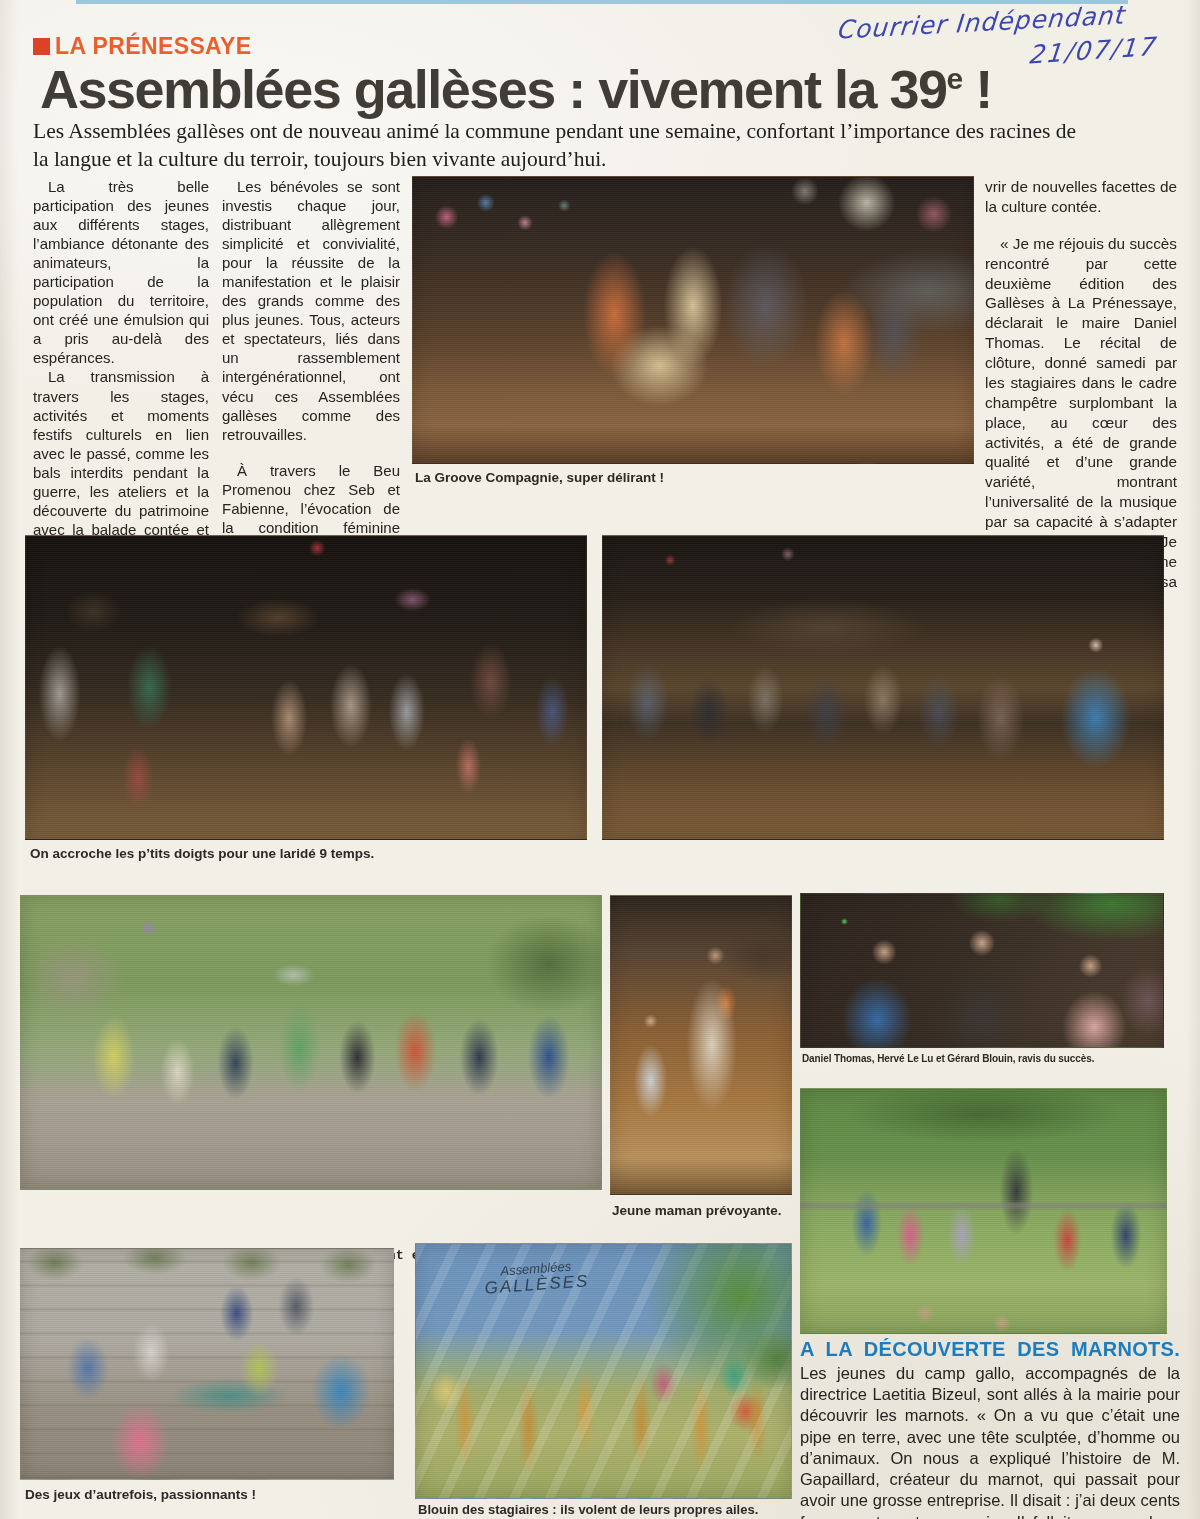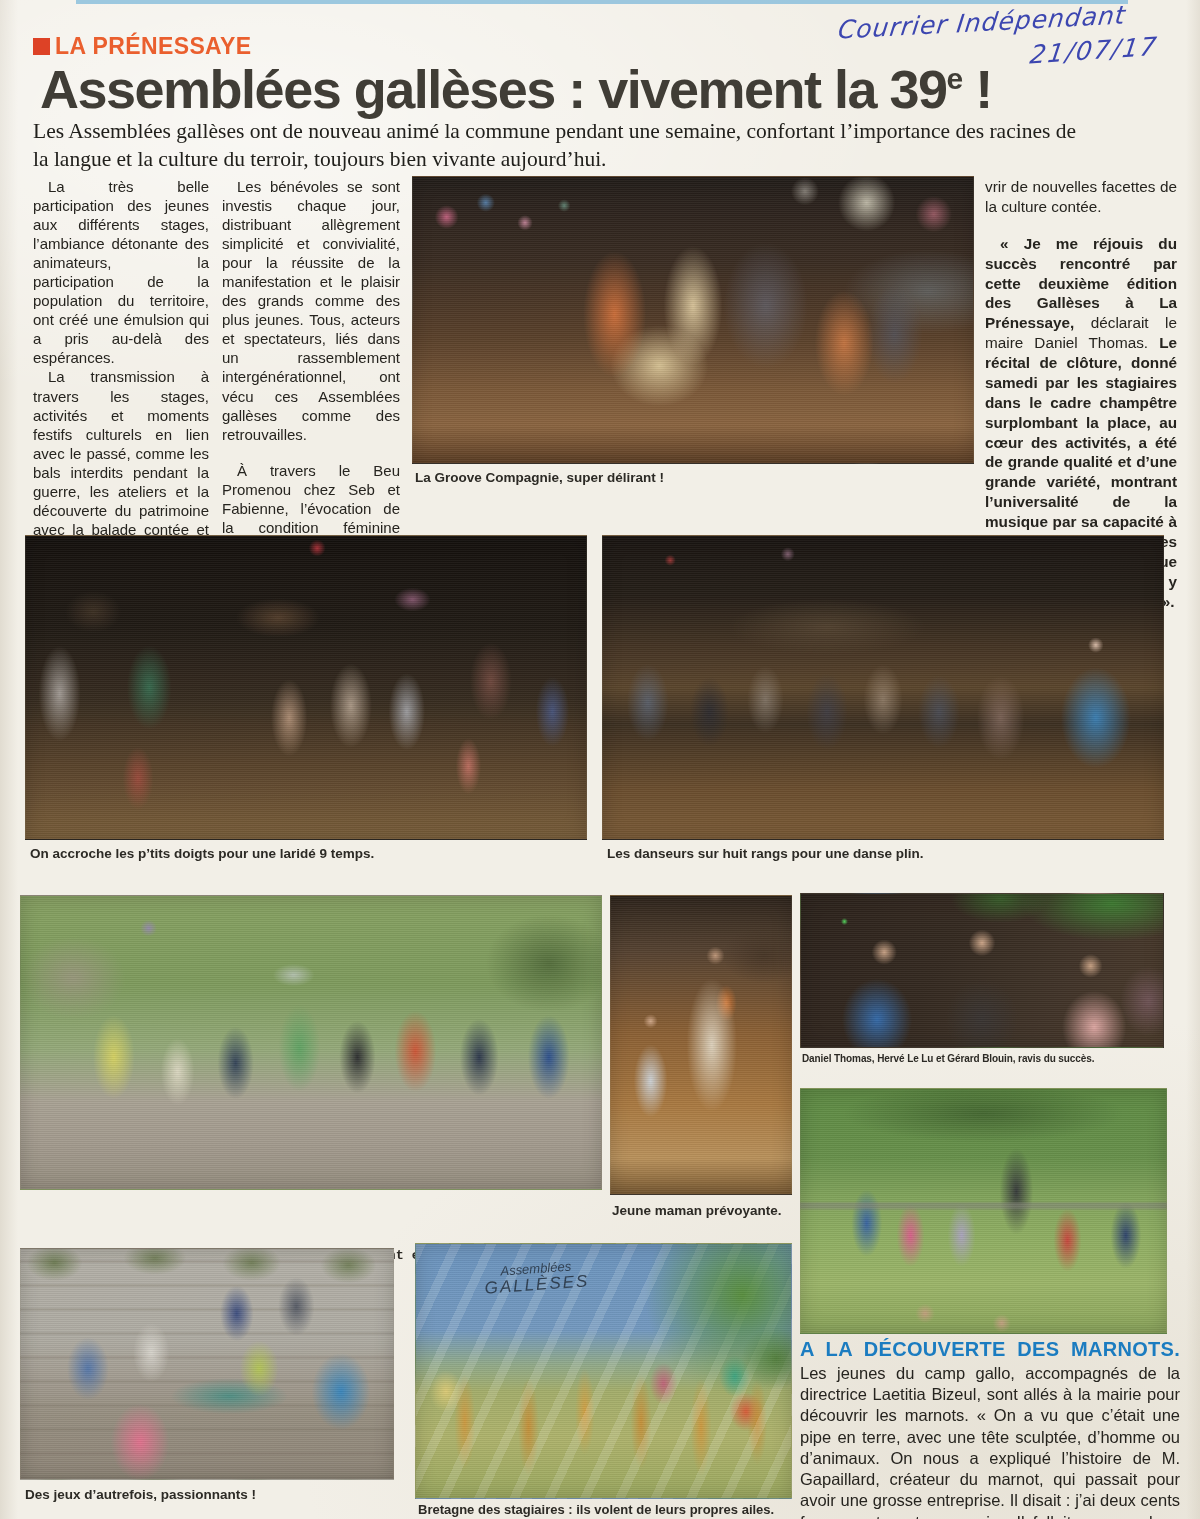--- a/index.html
+++ b/index.html
@@ -29,21 +29,21 @@
   
   #lead{left:33px;top:117px;width:1062px;font-family:"Liberation Serif",serif;font-size:21.5px;line-height:1.32;color:#21201c;}
   
   .col{top:177px;font-size:15px;line-height:1.27;text-align:justify;color:#26241f;}
   #col1{left:33px;width:176px;}
   #col2{left:222px;width:178px;}
   #col3{left:985px;width:192px;font-size:15.3px;line-height:1.3;}
   .col p{margin:0;}
   .col p.indent{text-indent:15px;}
   .col p.gap{margin-top:17px;}
-  .b{font-weight:bold;margin-top:9px;}
+  .b{font-weight:normal;margin-top:9px;}
   
   .photo{position:absolute;overflow:hidden;border:1px solid rgba(100,95,85,.25);box-shadow:inset 0 0 20px rgba(0,0,0,.18);}
   .photo::after{content:"";position:absolute;inset:0;pointer-events:none;
     background:repeating-linear-gradient(0deg, rgba(255,255,255,.045) 0 1px, rgba(0,0,0,.05) 1px 2px);}
   
   .cap{position:absolute;font-weight:bold;color:#2c2a25;font-size:13.5px;}
   
   #ph-groove{left:412px;top:176px;width:560px;height:286px;background:
     radial-gradient(circle 17px at 6% 14%, rgba(214,106,140,.85), transparent 70%),
     radial-gradient(circle 13px at 13% 9%, rgba(95,145,195,.8), transparent 70%),
@@ -209,21 +209,20 @@
     </p>
   </div>
 
   <div class="photo" id="ph-groove"></div>
   <div class="cap" style="left:415px;top:470px;width:560px;">La Groove Compagnie, super délirant !</div>
 
   <div class="photo" id="ph-laride"></div>
   <div class="cap" style="left:30px;top:846px;width:560px;">On accroche les p’tits doigts pour une laridé 9 temps.</div>
 
   <div class="photo" id="ph-plin"></div>
-  <div class="cap" style="left:607px;top:846px;width:560px;">Les danseurs sur huit rangs pour une danse plin.</div>
 
   <div class="photo" id="ph-kids"></div>
   <div class="cap" style="left:23px;top:1248px;width:580px;font-family:Liberation Mono, monospace;">Le jeune service d’ordre du parking : carrément efficace !</div>
 
   <div class="photo" id="ph-maman"></div>
   <div class="cap" style="left:612px;top:1203px;width:180px;">Jeune maman prévoyante.</div>
 
   <div class="photo" id="ph-trio"></div>
   <div class="cap" style="left:802px;top:1053px;width:365px;font-size:10px;letter-spacing:-0.1px;">Daniel Thomas, Hervé Le Lu et Gérard Blouin, ravis du succès.</div>
 
@@ -231,19 +230,19 @@
 
   <div class="photo" id="ph-jeux"></div>
   <div class="cap" style="left:25px;top:1487px;width:372px;">Des jeux d’autrefois, passionnants !</div>
 
   <div class="photo" id="ph-harps">
     <div class="abs" id="banner-text">
       <div class="l1">Assemblées</div>
       <div class="l2">GALLÈSES</div>
     </div>
   </div>
-  <div class="cap" style="left:418px;top:1502px;width:375px;font-size:13px;">Bretagne des stagiaires : ils volent de leurs propres ailes.</div>
+  <div class="cap" style="left:418px;top:1502px;width:375px;font-size:13px;">Blouin des stagiaires : ils volent de leurs propres ailes.</div>
 
   <div class="abs" id="marnots">
     <span class="title">A LA DÉCOUVERTE DES MARNOTS.</span><span> Les jeunes du camp gallo, accompagnés de la directrice Laetitia Bizeul, sont allés à la mairie pour découvrir les marnots. « On a vu que c’était une pipe en terre, avec une tête sculptée, d’homme ou d’animaux. On nous a expliqué l’histoire de M. Gapaillard, créateur du marnot, qui passait pour avoir une grosse entreprise. Il disait : j’ai deux cents femmes et cent un ouvrier. Il fallait comprendre : nous sommes deux (mon fils et moi) sans femmes, sans un ouvrier ! ».</span>
   </div>
 
 </div>
 
 </body></html>

